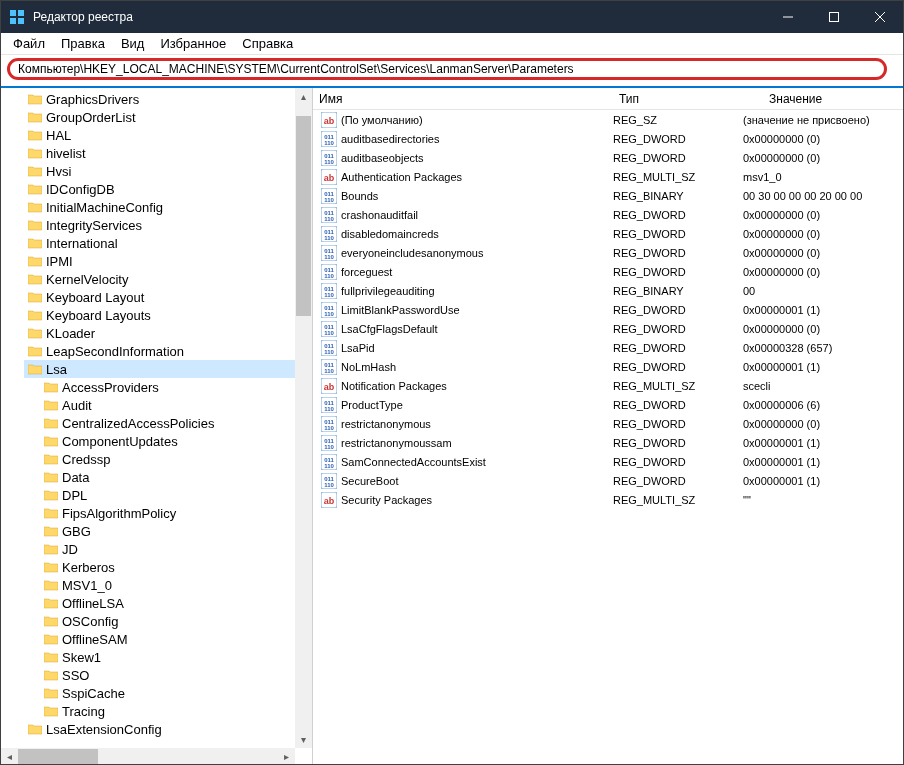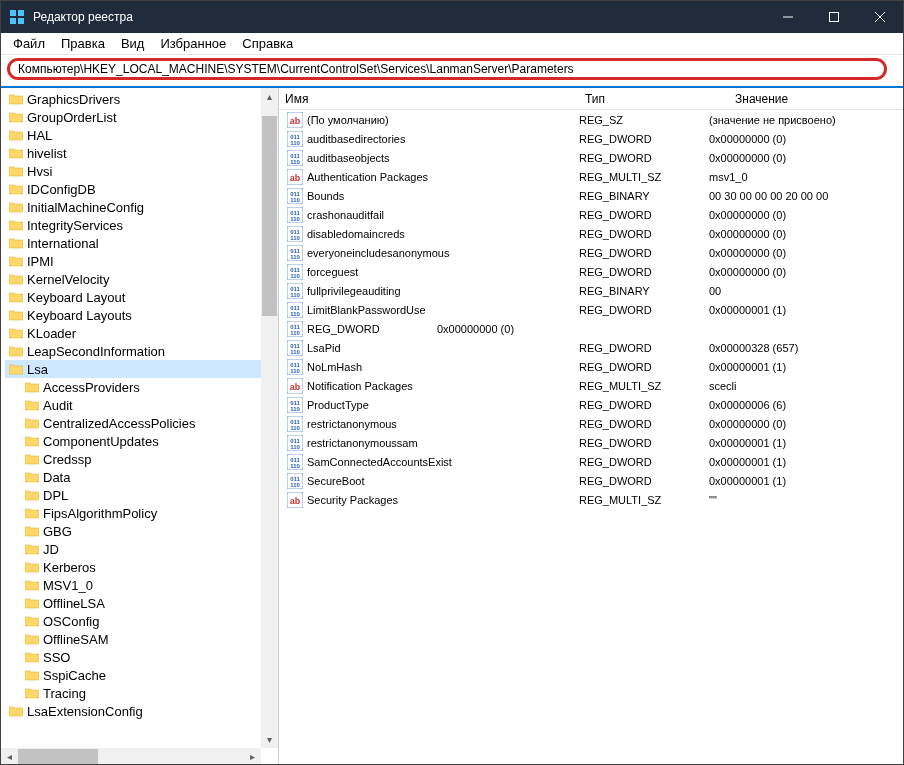--- a/index.html
+++ b/index.html
@@ -63,25 +63,26 @@
     white-space: nowrap;
     overflow: hidden;
     background:#fff;
   }
   
   .main {
     display: flex;
     height: calc(765px - 32px - 22px - 34px);
   }
   .tree-pane {
-    width: 278px;
+    width: 312px;
     border-right: 1px solid #d0d0d0;
     overflow: hidden;
     position: relative;
     background:#fff;
+    padding-left:19px;
   }
   .tree-list {
     padding: 2px 0 2px 4px;
   }
   .tree-item {
     display: flex;
     align-items: center;
     height: 18px;
     font-size: 13px;
     padding-left: 4px;
@@ -383,20 +384,26 @@
         <div class="tree-item indent">
           <span class="folder-icon"><svg width="14" height="12" viewBox="0 0 14 12">
               <use href="#folder-svg"></use>
             </svg></span>
           <span>OfflineSAM</span>
         </div>
         <div class="tree-item indent">
           <span class="folder-icon"><svg width="14" height="12" viewBox="0 0 14 12">
               <use href="#folder-svg"></use>
             </svg></span>
+          <span>Skew1</span>
+        </div>
+        <div class="tree-item indent">
+          <span class="folder-icon"><svg width="14" height="12" viewBox="0 0 14 12">
+              <use href="#folder-svg"></use>
+            </svg></span>
           <span>SSO</span>
         </div>
         <div class="tree-item indent">
           <span class="folder-icon"><svg width="14" height="12" viewBox="0 0 14 12">
               <use href="#folder-svg"></use>
             </svg></span>
           <span>SspiCache</span>
         </div>
         <div class="tree-item indent">
           <span class="folder-icon"><svg width="14" height="12" viewBox="0 0 14 12">
@@ -515,20 +522,21 @@
               <use href="#bin-svg"></use>
             </svg></span>
           <span class="vname">LimitBlankPasswordUse</span>
           <span class="vtype">REG_DWORD</span>
           <span class="vdata">0x00000001 (1)</span>
         </div>
         <div class="value-row">
           <span class="vicon"><svg width="16" height="16" viewBox="0 0 16 16">
               <use href="#bin-svg"></use>
             </svg></span>
+          <span class="vname">LsaCfgFlagsDefault</span>
           <span class="vtype">REG_DWORD</span>
           <span class="vdata">0x00000000 (0)</span>
         </div>
         <div class="value-row">
           <span class="vicon"><svg width="16" height="16" viewBox="0 0 16 16">
               <use href="#bin-svg"></use>
             </svg></span>
           <span class="vname">LsaPid</span>
           <span class="vtype">REG_DWORD</span>
           <span class="vdata">0x00000328 (657)</span>

